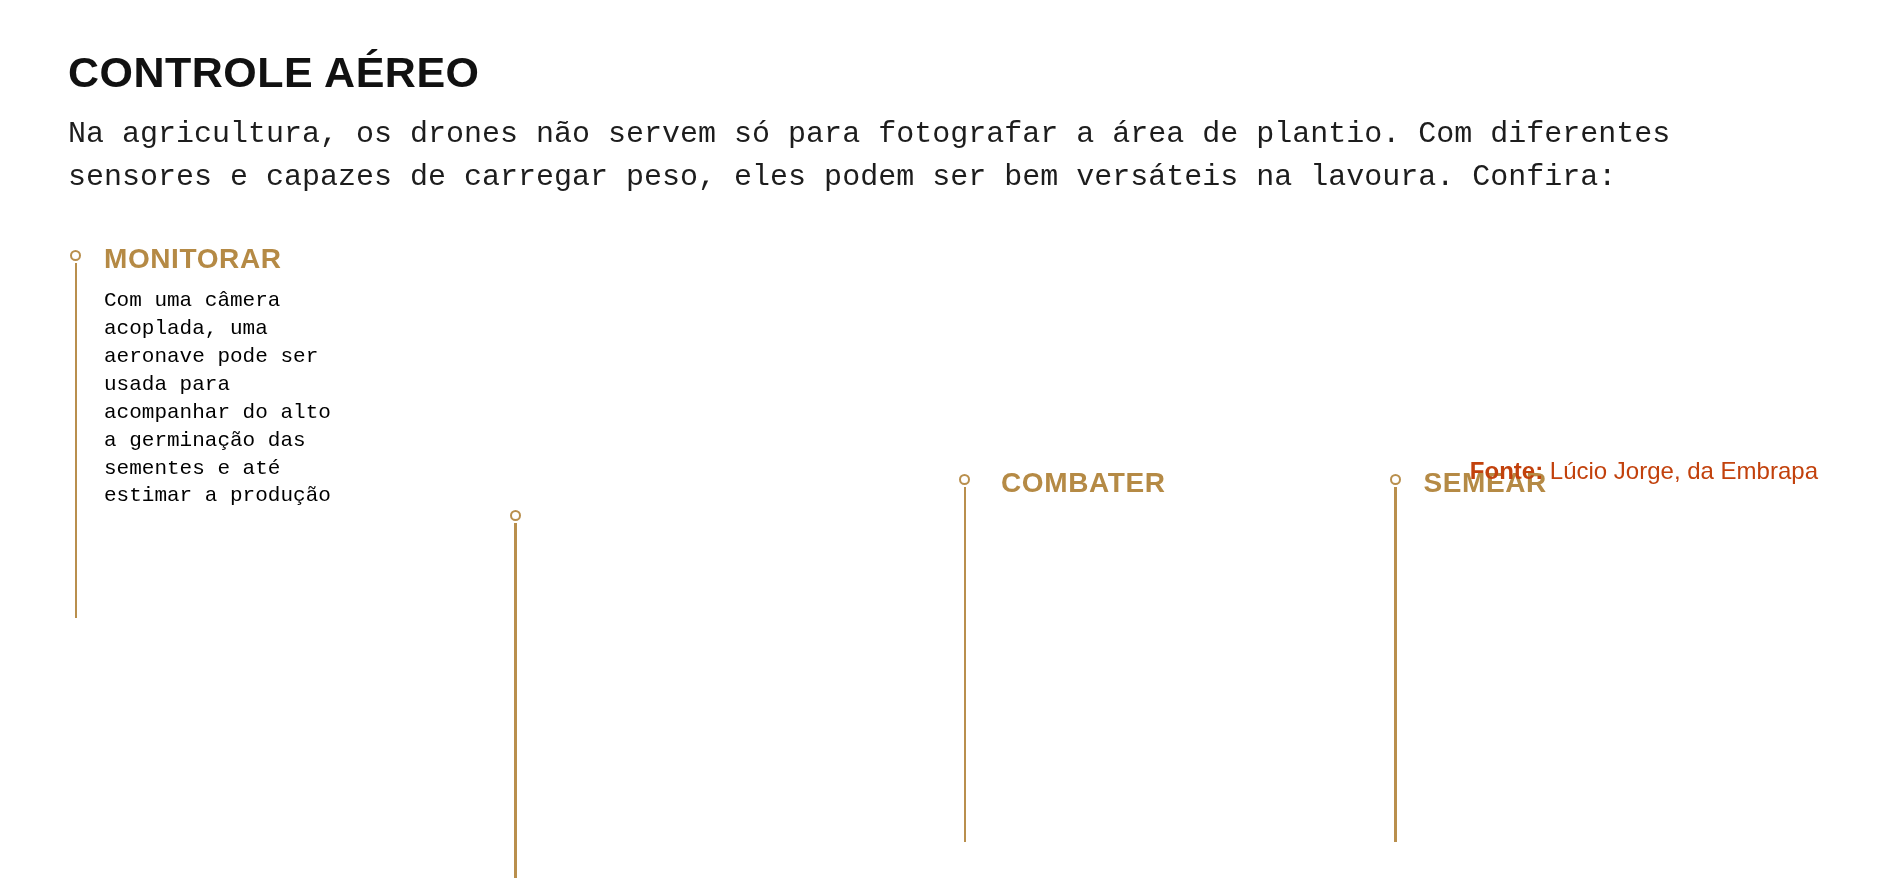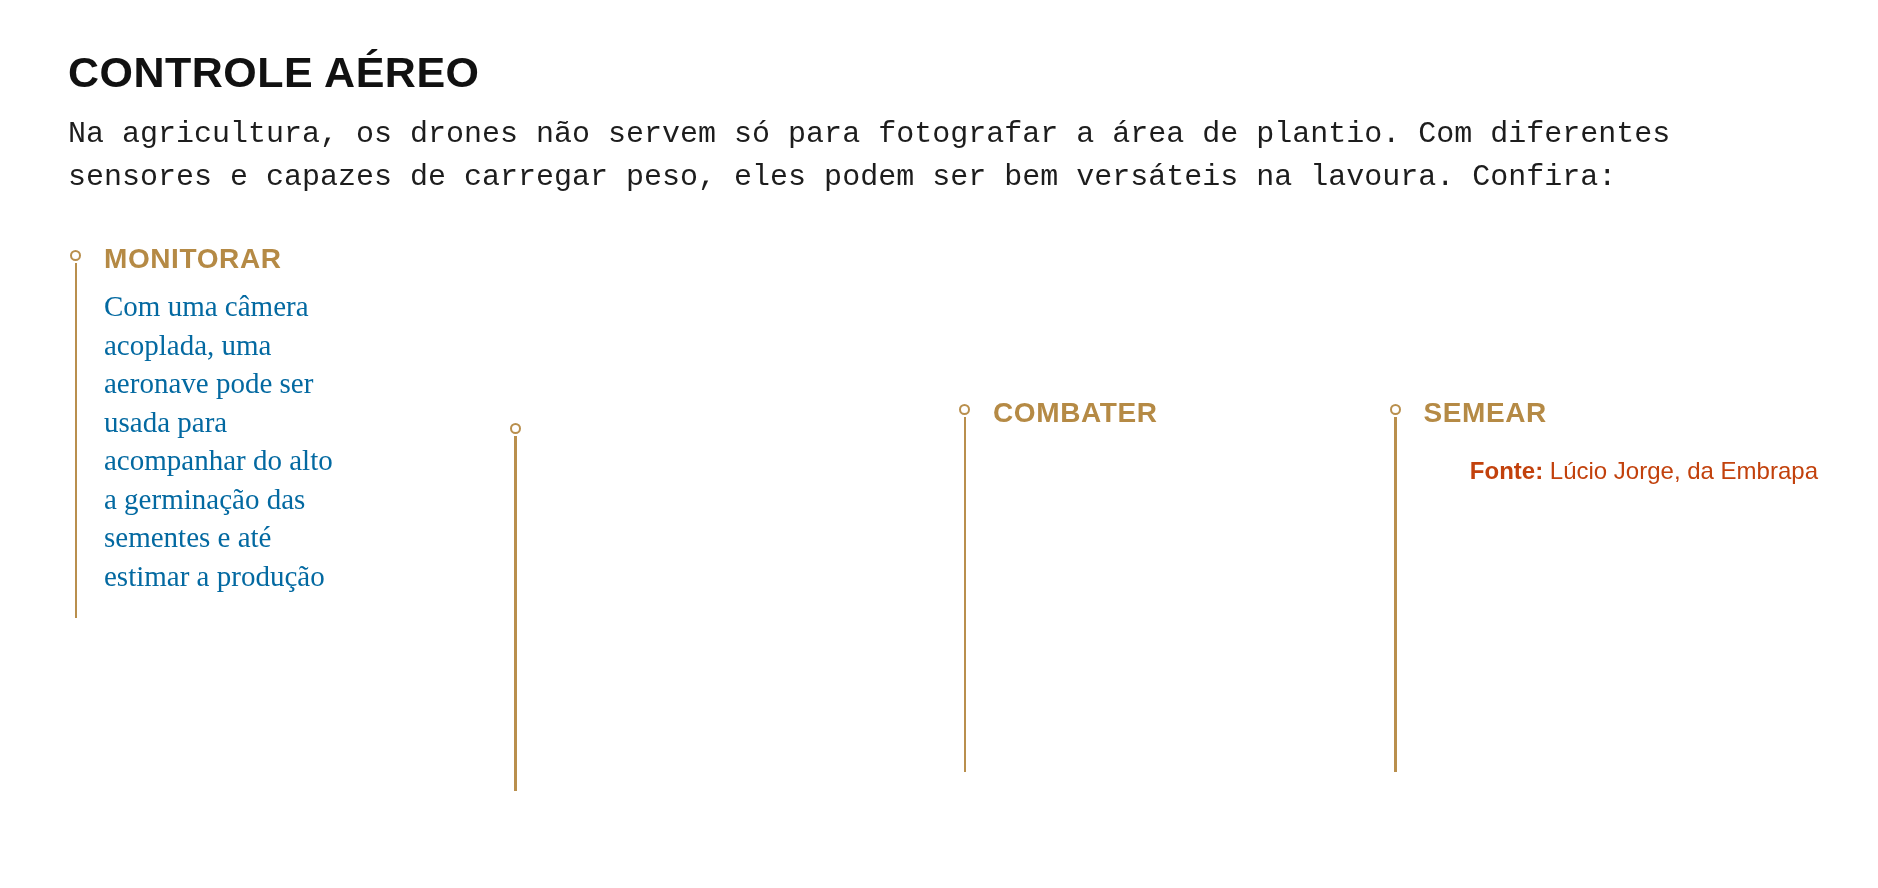--- a/index.html
+++ b/index.html
@@ -34,31 +34,31 @@
     font-size: 30px;
     line-height: 1.42;
     color: #1d1d1d;
     margin: 0;
     max-width: 1620px;
     font-family: Liberation Mono, monospace;
   }
   .columns {
     display: flex;
     margin-top: 46px;
-    align-items: center;
+    align-items: flex-end;
   }
   .column {
     display: flex;
     align-items: flex-start;
     width: 470px;
     box-sizing: border-box;
     padding-right: 10px;
   }
   .column:nth-child(2) { width: 480px; }
-  .column:nth-child(3) { width: 460px; }
+  .column:nth-child(3) { width: 460px; gap: 8px; }
   .column:nth-child(4) { width: 460px; }
 
   .marker {
     position: relative;
     width: 26px;
     flex: 0 0 26px;
     align-self: stretch;
     margin-top: 6px;
   }
   .marker .dot {
@@ -88,26 +88,26 @@
     font-size: 28px;
     font-weight: bold;
     color: #b58a45;
     letter-spacing: 0.6px;
     text-transform: uppercase;
     margin: 0 0 12px 0;
     line-height: 1.1;
     font-family: "Liberation Sans", sans-serif;
   }
   .col-text {
-    font-size: 29px;
+    font-size: 21px;
     line-height: 1.33;
-    color: #0369a1;
+    color: #000000;
     margin: 0;
     white-space: pre-line;
-    font-family: Liberation Serif, serif;
+    font-family: Liberation Mono, monospace;
   }
   .source {
     position: absolute;
     right: 60px;
     bottom: 165px;
     font-size: 24px;
     color: #c2410c;
     font-family: Liberation Sans, sans-serif;
   }
   .source .source-label {

